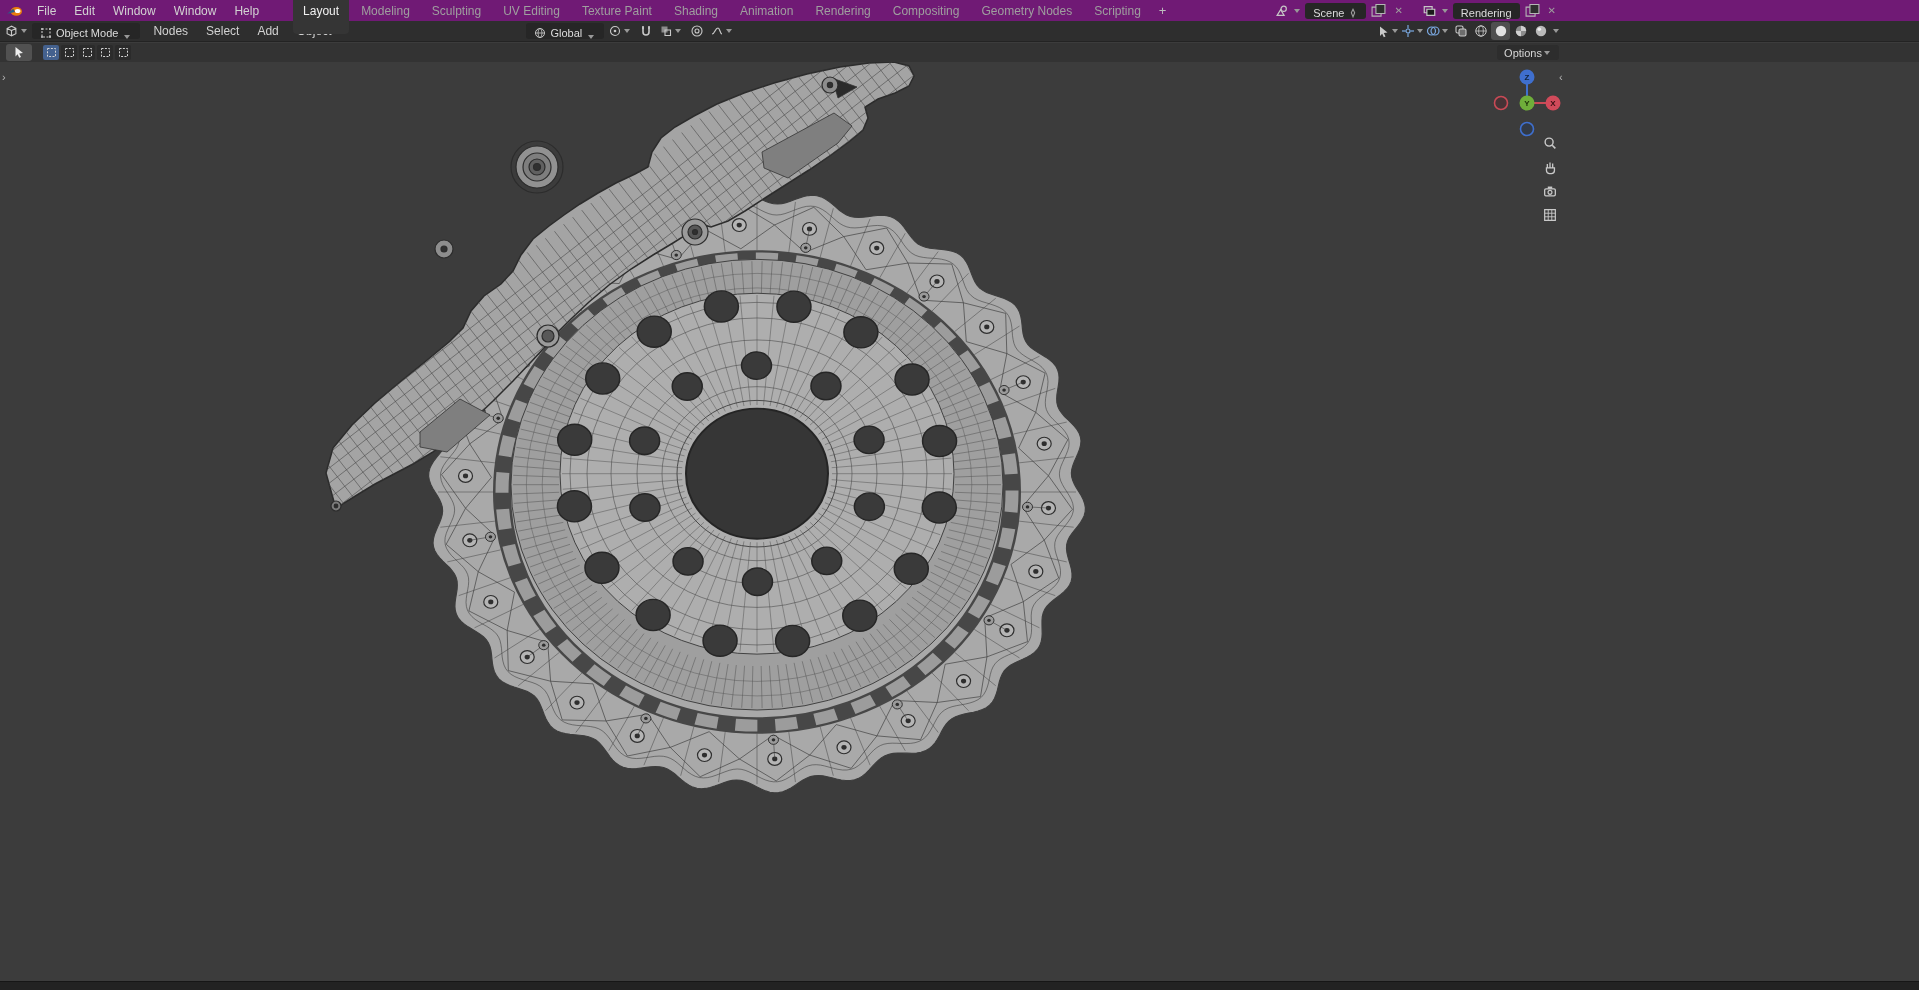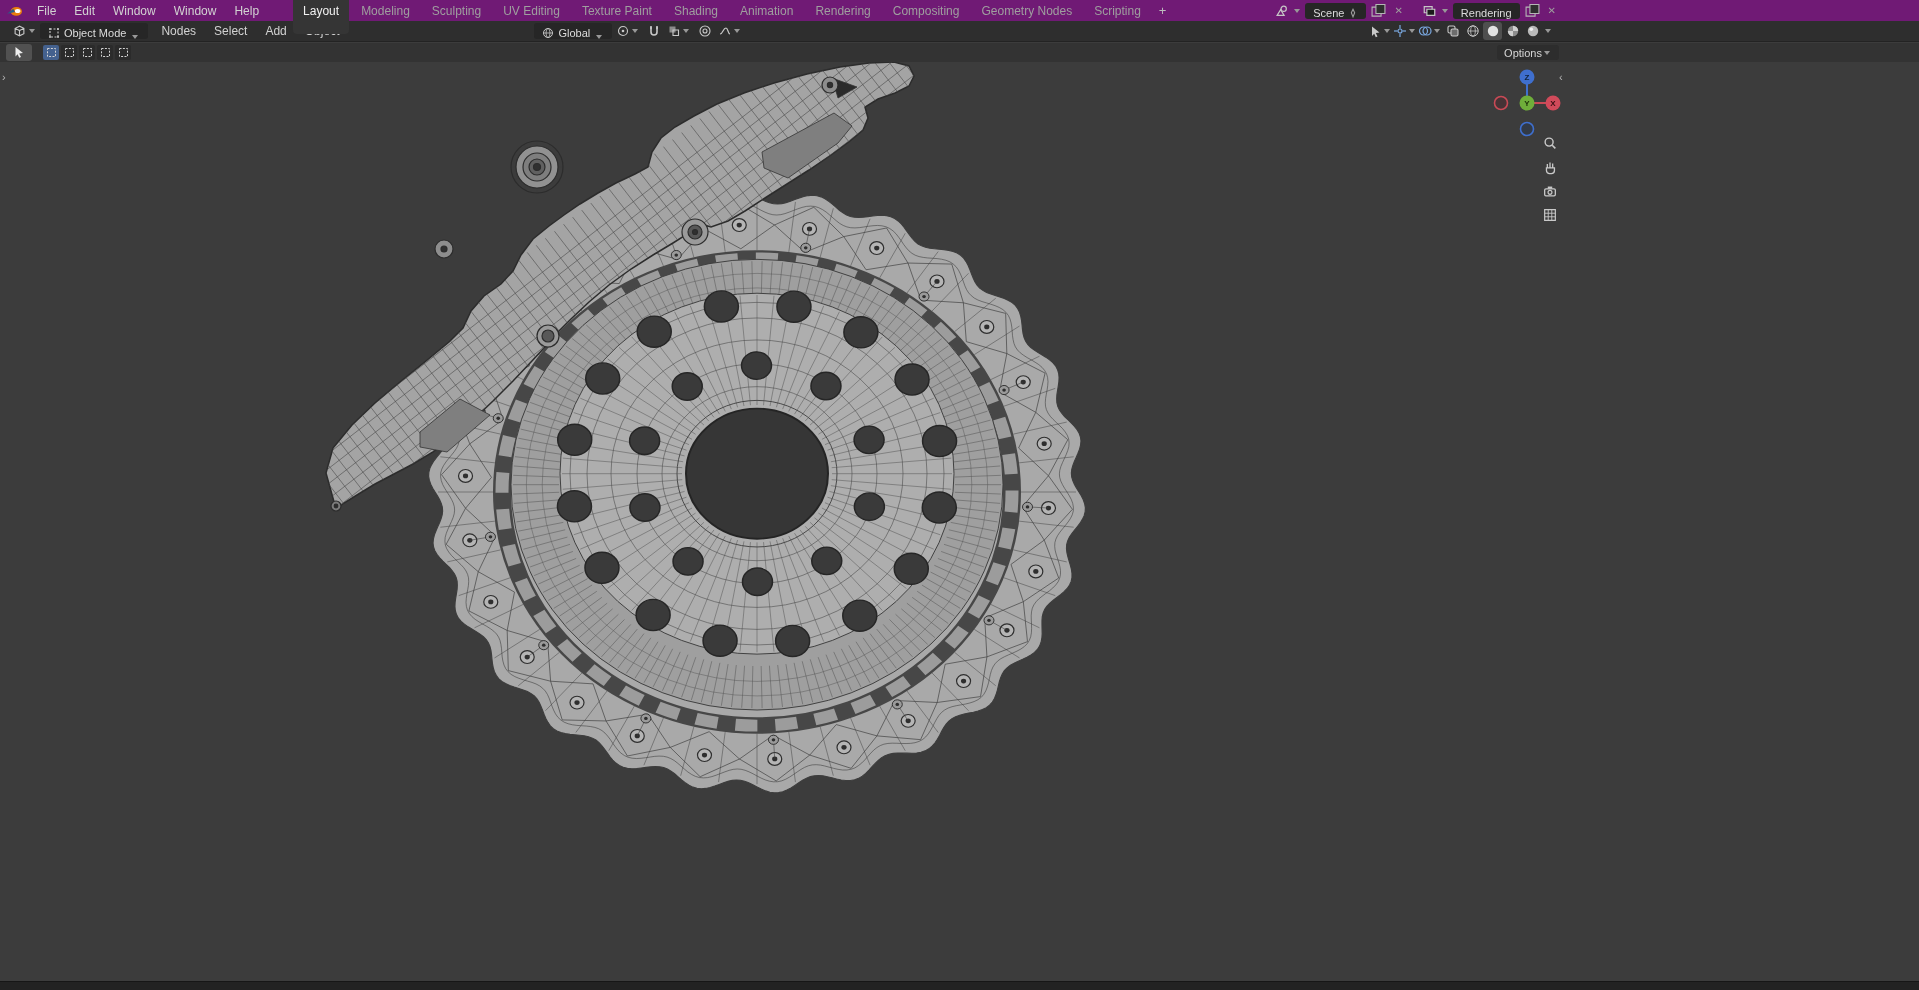--- a/index.html
+++ b/index.html
@@ -1,19 +1,19 @@
 <!DOCTYPE html>
 <html><head>
 <meta charset="utf-8">
 <style>
   html,body{margin:0;padding:0;width:1919px;height:990px;overflow:hidden;background:#3c3c3c;
     font-family:"Liberation Sans",sans-serif;user-select:none;}
   .bar{position:absolute;left:0;right:0;display:flex;align-items:center;box-sizing:border-box;}
   .topbar{top:0;height:21px;background:#701a75;padding:0 6px;z-index:6;}
-  .vph{top:21px;height:21px;background:#2e2e2e;border-bottom:1px solid #232323;padding:0 12px;z-index:5;}
+  .vph{top:21px;height:21px;background:#2e2e2e;border-bottom:1px solid #232323;padding:0 4px;z-index:5;}
   .toolh{top:43px;height:19px;background:#333333;padding:0 6px;z-index:5;}
   .statusbar{top:981px;height:9px;background:#222222;border-top:1px solid #161616;}
   .menu-item{padding:0 9px;font-size:12px;color:#d2d2d2;line-height:20px;border-radius:3px;cursor:default;white-space:nowrap;}
   .tabs{display:flex;align-items:center;margin-left:24px;}
   .tab{padding:16px 10px;font-size:12px;color:#9f9f9f;border-radius:4px;margin:0 1px;white-space:nowrap;cursor:default;}
   .tab.active{background:#353535;color:#f1f1f1;}
   .tab-add{color:#bdbdbd;font-size:13px;padding:0 7px;cursor:default;}
   .right-cluster{display:flex;align-items:center;margin-left:auto;margin-right:354px;gap:3px;}
   .pill{display:flex;align-items:flex-end;gap:4px;background:#262626;border-radius:3px;height:16px;
     padding:0 8px;font-size:11px;color:#dcdcdc;white-space:nowrap;}

